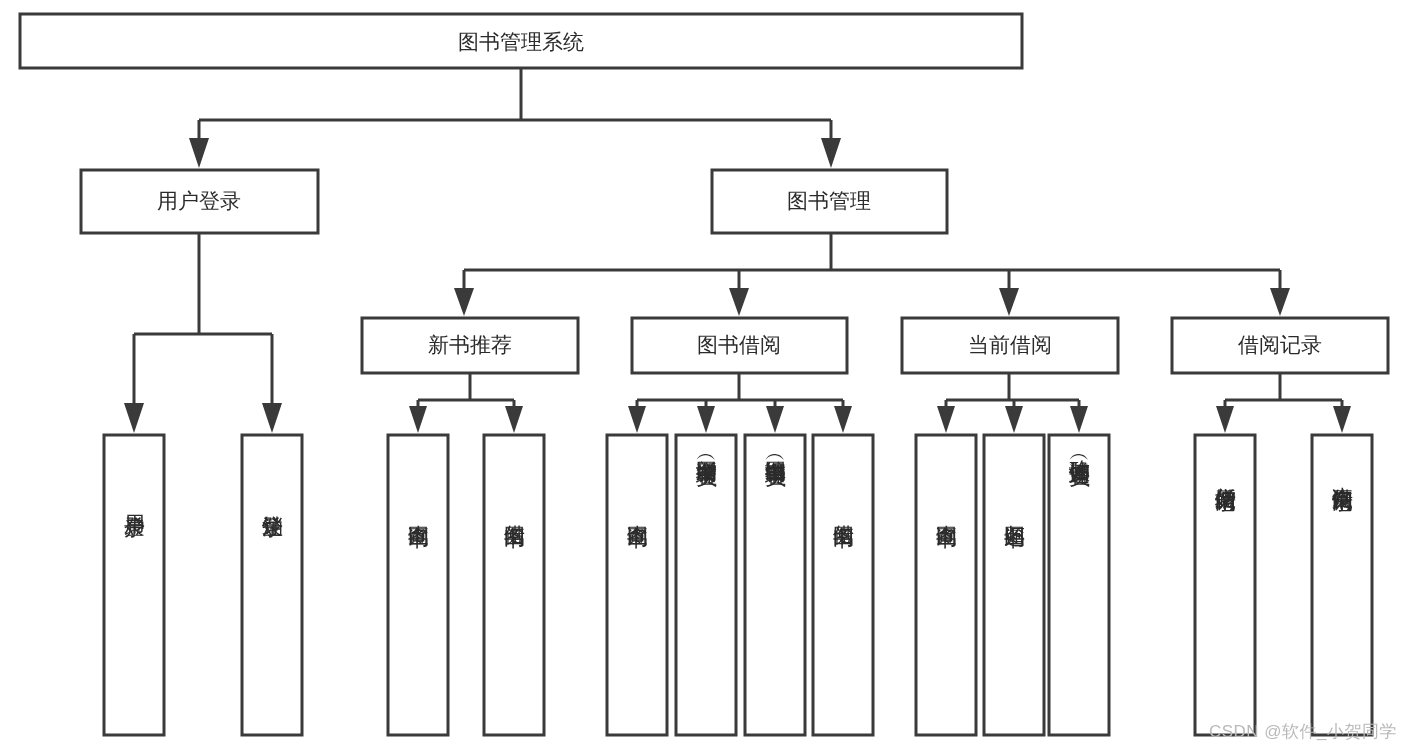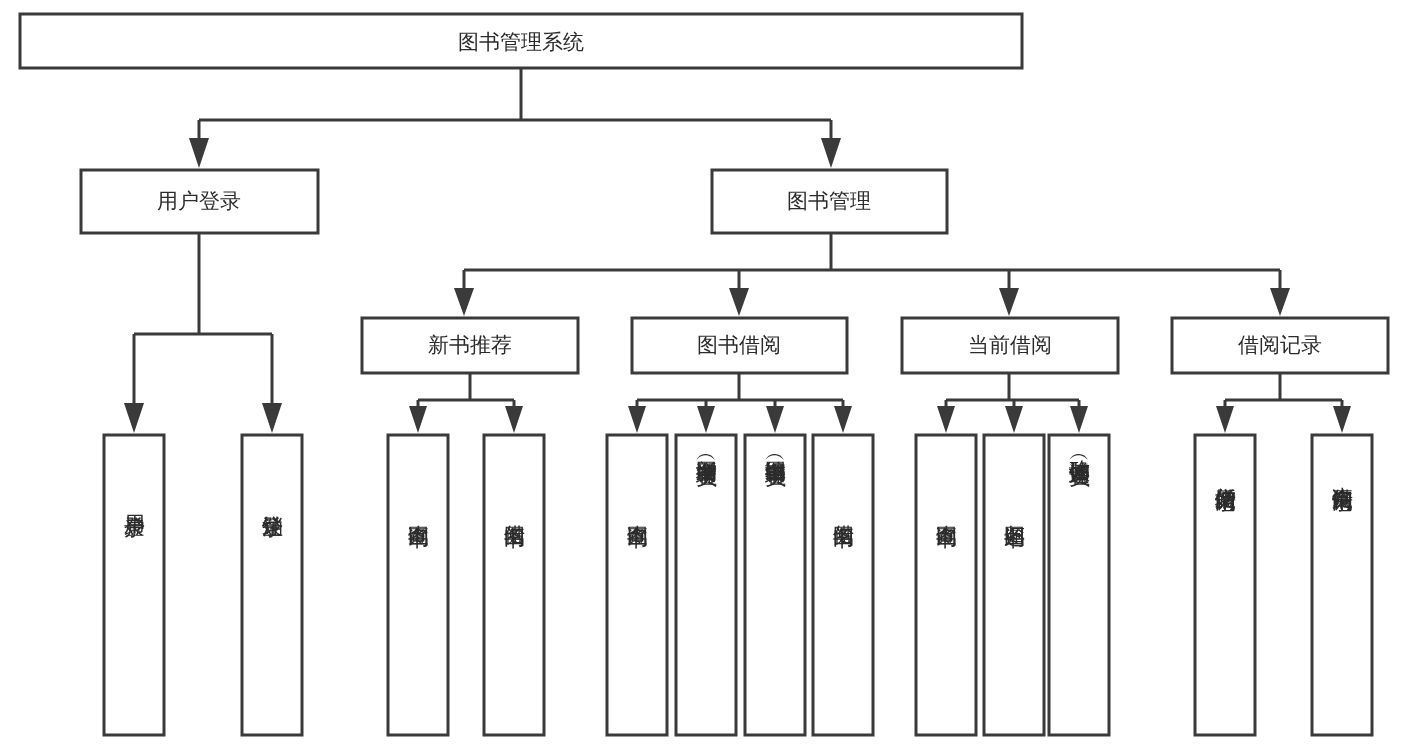--- a/index.html
+++ b/index.html
@@ -247,14 +247,15 @@
     <span class="leaf-label">确认归还（管理员）</span>
   </div>
 
   <div class="leaf-label-wrap" style="left:1195px; top:470px; width:60px; height:265px;">
     <span class="leaf-label">新增借阅记录</span>
   </div>
   <div class="leaf-label-wrap" style="left:1312px; top:470px; width:60px; height:265px;">
     <span class="leaf-label">查询借阅记录</span>
   </div>
 
+  <div class="watermark">CSDN @软件_小贺同学</div>
 
 </div>
 
 </body></html>

